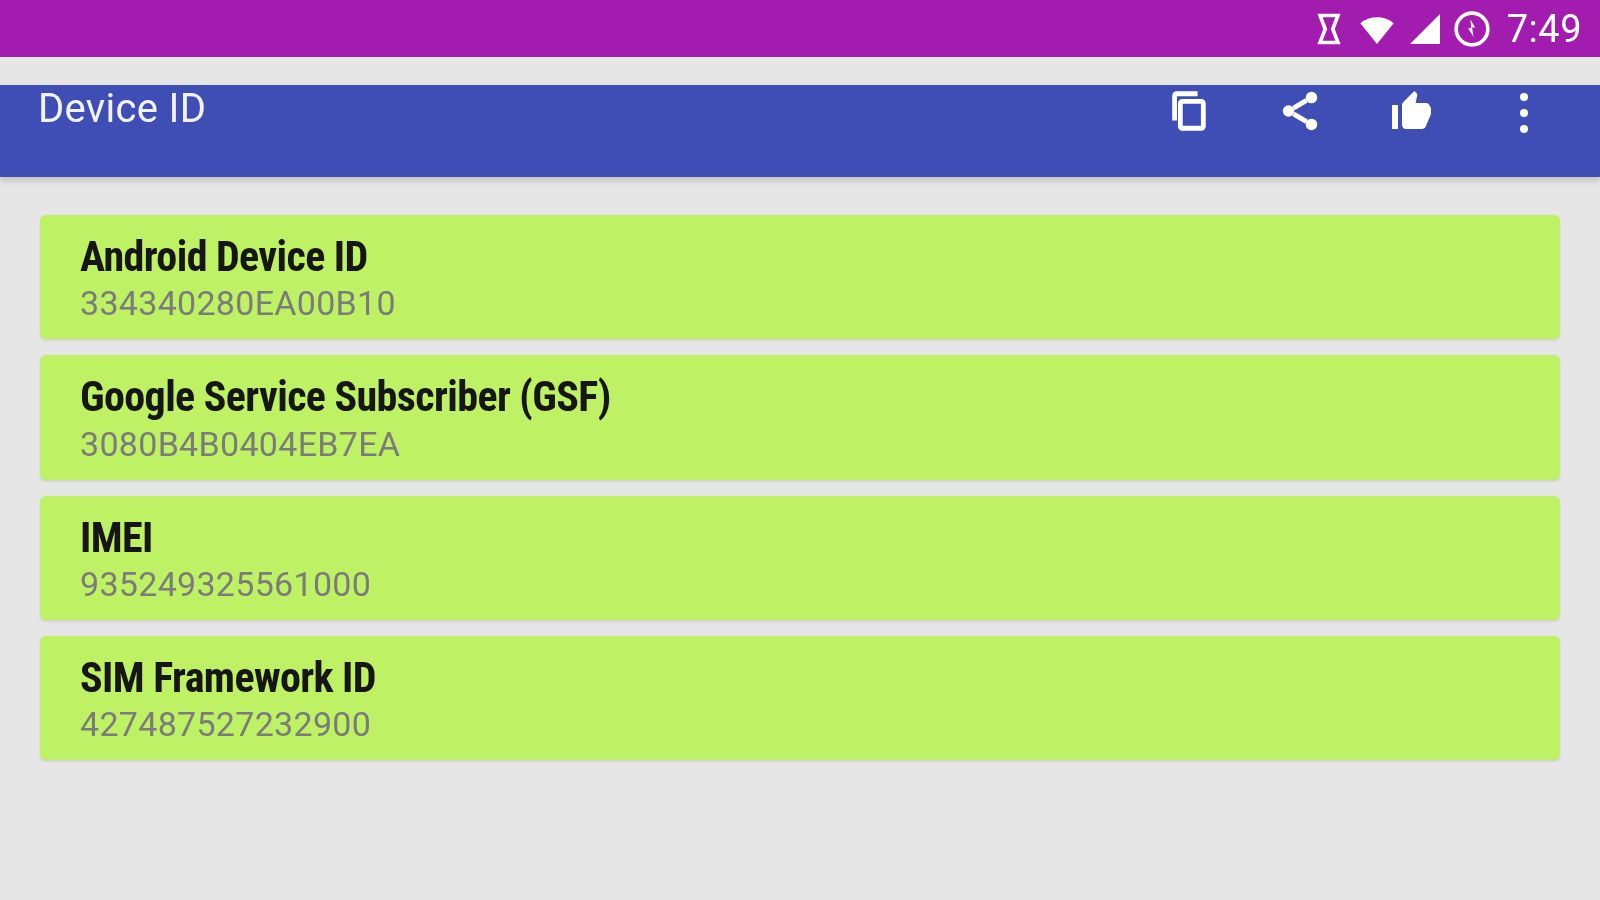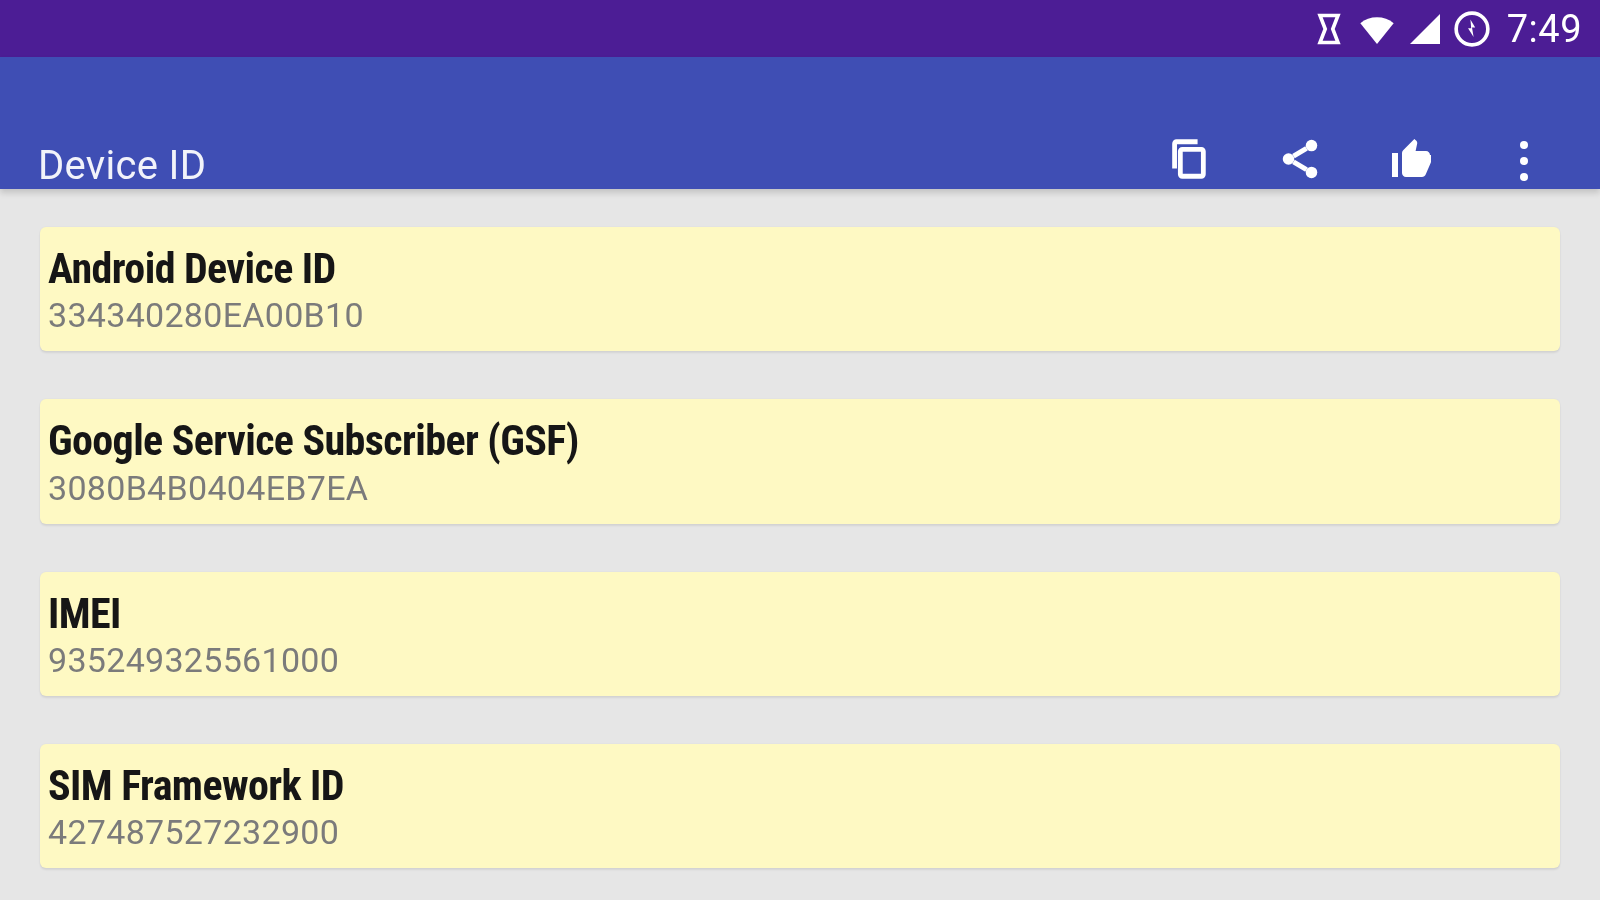--- a/index.html
+++ b/index.html
@@ -6,21 +6,21 @@
   html, body { width: 1600px; height: 900px; overflow: hidden; }
   body {
     font-family: "Segoe UI", "Roboto", "Helvetica Neue", Arial, sans-serif;
     background: #e6e6e6;
     -webkit-font-smoothing: antialiased;
   }
 
   
   .statusbar {
     height: 57px;
-    background: #4c1d95;
+    background: #a21caf;
     color: #fff;
     display: flex;
     align-items: center;
     justify-content: flex-end;
     padding-right: 18px;
     gap: 10px;
   }
   .statusbar .clock {
     font-size: 38px;
     font-weight: 400;
@@ -28,28 +28,29 @@
     margin-left: 6px;
   }
   .status-icon {
     display: inline-flex;
     align-items: center;
     justify-content: center;
   }
 
   
   .appbar {
-    height: 132px;
+    height: 92px;
     background: #3f4eb4;
     display: flex;
-    align-items: flex-end;
+    align-items: flex-start;
     padding: 0 30px 0 38px;
     box-shadow: 0 4px 6px rgba(0,0,0,0.15);
     position: relative;
     z-index: 2;
+    margin-top: 28px;
   }
   .appbar .title {
     color: #f2f3fa;
     font-size: 40px;
     font-weight: 400;
     flex: 1;
     letter-spacing: 0.3px;
   }
   .appbar .actions {
     display: flex;
@@ -75,24 +76,24 @@
   }
 
   
   .content {
     padding: 38px 40px 0 40px;
     background: #e6e6e6;
     height: calc(900px - 57px - 112px);
     overflow: hidden;
   }
   .card {
-    background: #fef9c3;
+    background: #bef264;
     border-radius: 6px;
-    padding: 18px 24px 16px 8px;
-    margin-bottom: 48px;
+    padding: 18px 24px 16px 40px;
+    margin-bottom: 16px;
     box-shadow: 0 2px 2px rgba(0,0,0,0.08), 0 0 2px rgba(0,0,0,0.05);
   }
   .card-title {
     font-size: 42px;
     font-weight: 700;
     color: #161616;
     letter-spacing: -0.6px;
     line-height: 1.15;
     font-stretch: condensed;
     font-family: "Arial Narrow","Segoe UI","Roboto",Arial,sans-serif;

